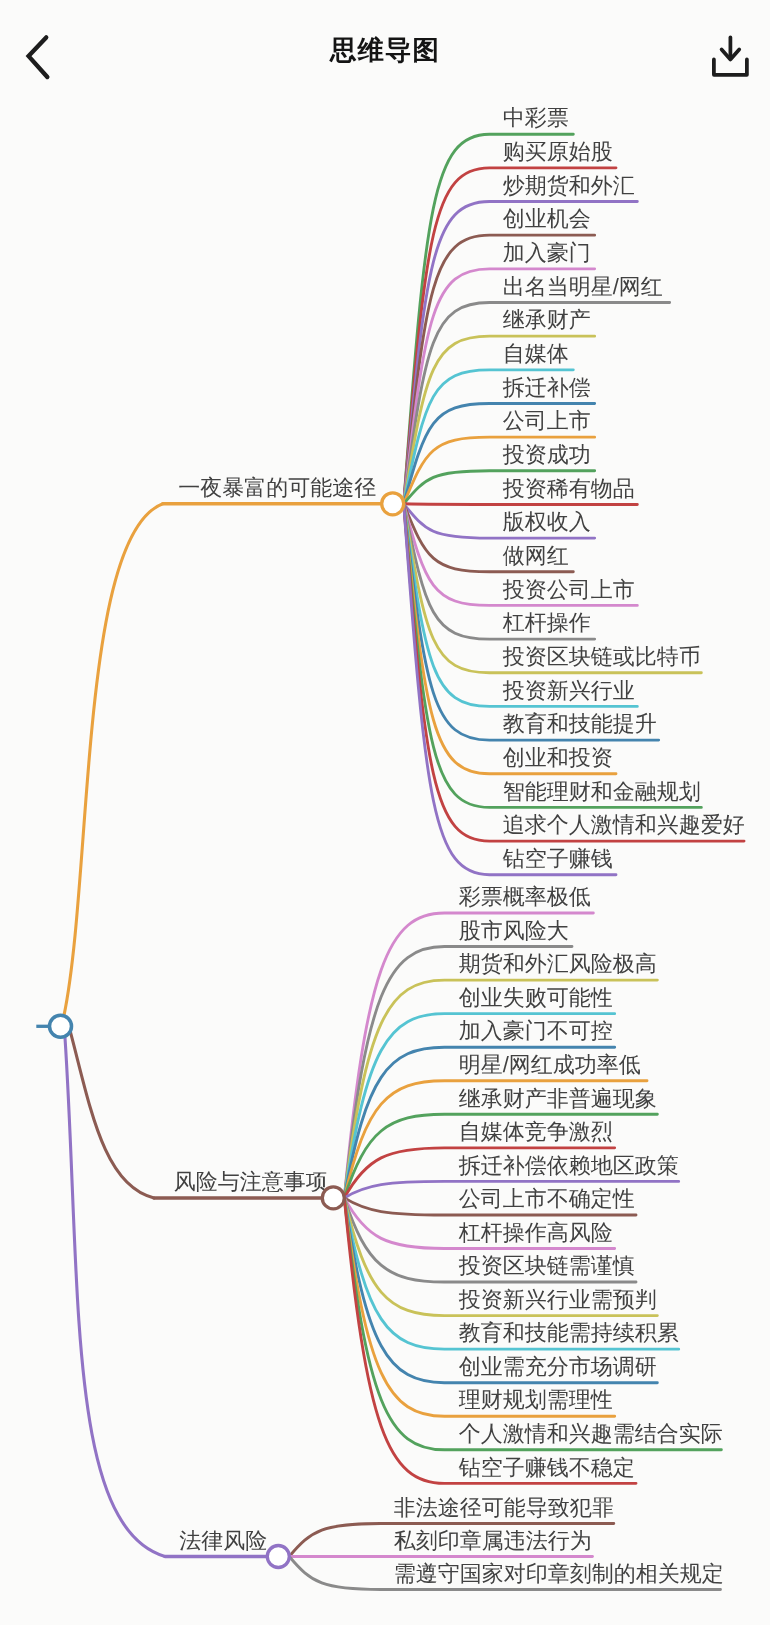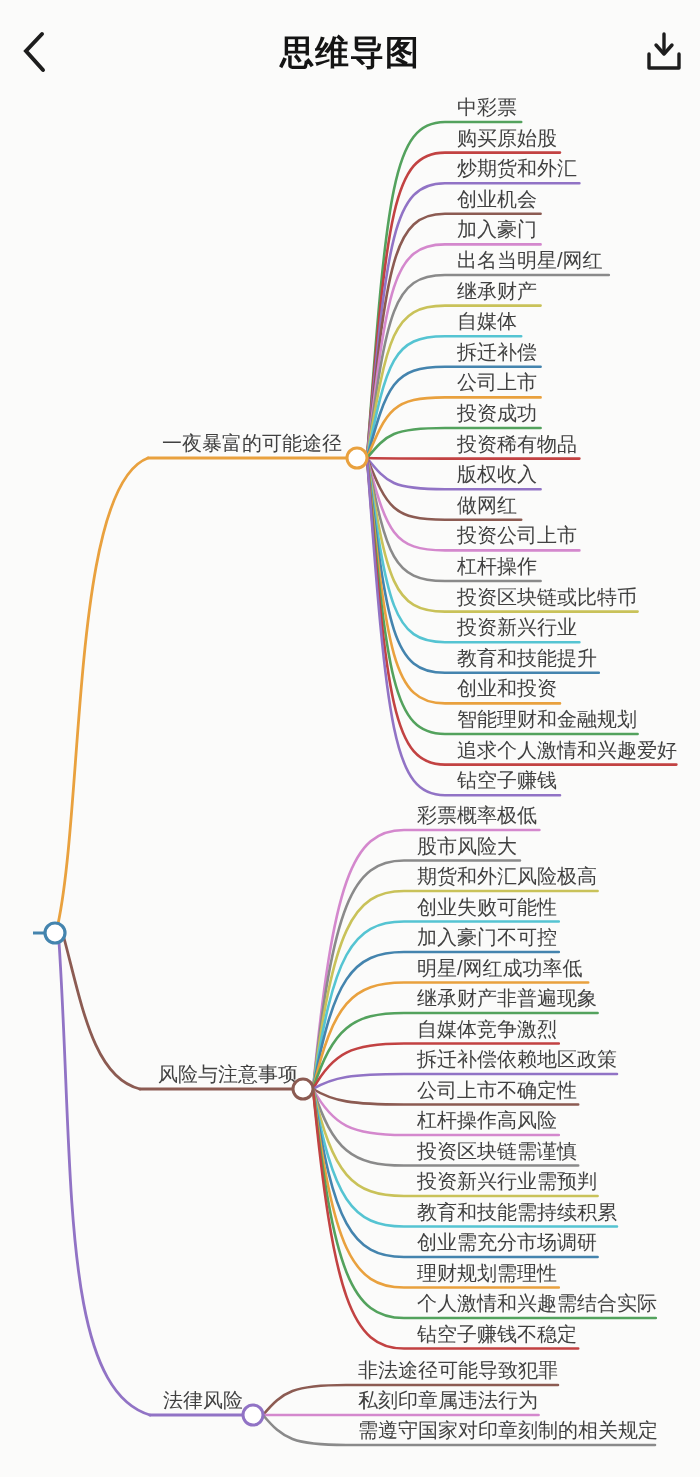--- a/index.html
+++ b/index.html
@@ -7,21 +7,21 @@
     width:700px;height:1477px;position:relative;overflow:hidden;
     background:#fbfbfa;
     font-family:"Liberation Sans", sans-serif;
   }
   .header{
     position:absolute;top:0;left:0;width:700px;height:92px;
     background:transparent;z-index:5;
   }
   .page-title{
     position:absolute;left:0;right:0;top:30px;text-align:center;
-    font-size:34px;font-weight:700;color:#141414;letter-spacing:1px;
+    font-size:24px;font-weight:700;color:#141414;letter-spacing:1px;
   }
   .icon-btn{
     position:absolute;border:none;background:transparent;padding:0;margin:0;
     cursor:pointer;width:44px;height:48px;display:flex;align-items:center;justify-content:center;
   }
   .back-btn{left:12px;top:28px;}
   .dl-btn{right:14px;top:26px;}
   #map{position:absolute;left:0;top:0;z-index:1;}
   #map text{
     font-family:"Liberation Sans", sans-serif;

